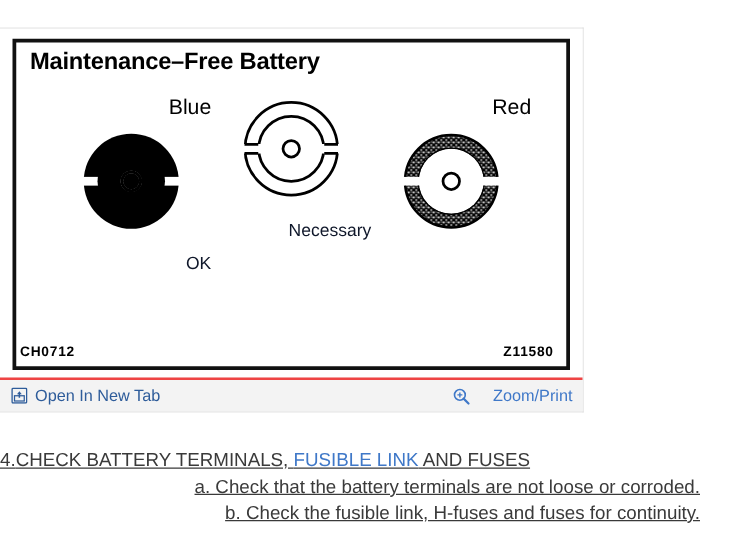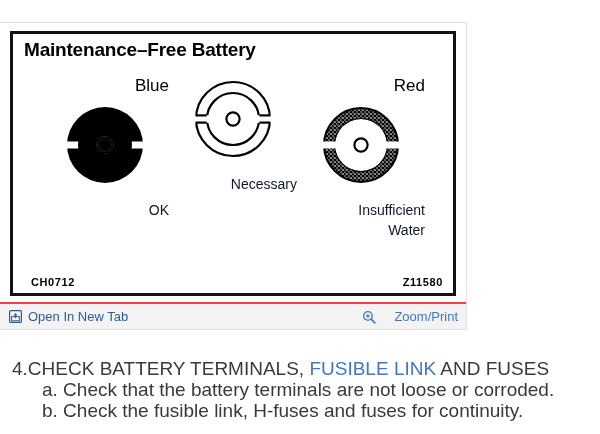--- a/index.html
+++ b/index.html
@@ -92,21 +92,21 @@
   }
 
   .code-left, .code-right {
     position: absolute;
     bottom: 5px;
     font-size: 11px;
     font-weight: bold;
     letter-spacing: 0.6px;
     color: #000;
   }
-  .code-left { left: 18px; }
+  .code-left { left: 3px; }
   .code-right { right: 10px; margin-top: 12px; }
 
   
   .figure-toolbar {
     border-top: 2px solid #ef4444;
     background: #f3f3f3;
     height: 27px;
     display: flex;
     align-items: center;
     justify-content: space-between;
@@ -128,29 +128,30 @@
     display: inline-flex;
     align-items: center;
     justify-content: center;
     width: 14px;
     height: 14px;
   }
 
   
   .content {
     position: absolute;
-    left: 12px;
+    left: 0;
     top: 358px;
     width: 560px;
-    font-size: 19px;
+    font-size: 15px;
     line-height: 21px;
     color: #3a3a3a;
+    text-decoration: underline;
   }
   .step-main { padding-left: 0px; }
-  .substep { padding-left: 30px; }
+  .substep { padding-left: 30px; text-align: right; }
   .link {
     color: #3f78c8;
     cursor: pointer;
   }
 </style>
 </head>
 <body>
 
 <div class="figure-panel">
 
@@ -233,24 +234,20 @@
                 </mask>
               </defs>
               <circle cx="43" cy="40" r="37" fill="url(#stipple)" mask="url(#maskRed)"></circle>
               <g mask="url(#maskRed)">
                 <circle cx="43" cy="40" r="37" fill="none" stroke="#000000" stroke-width="2"></circle>
                 <circle cx="43" cy="40" r="26" fill="none" stroke="#000000" stroke-width="2"></circle>
               </g>
               <circle cx="43" cy="40" r="6.6" fill="none" stroke="#000000" stroke-width="2.2"></circle>
             </svg>
           </div>
-          <div class="status-label">
-            <div>Insufficient</div>
-            <div>Water</div>
-          </div>
         </div>
 
       </div>
 
       <div class="code-left">CH0712</div>
       <div class="code-right">Z11580</div>
     </div>
   </div>
 
   <div class="figure-toolbar">

